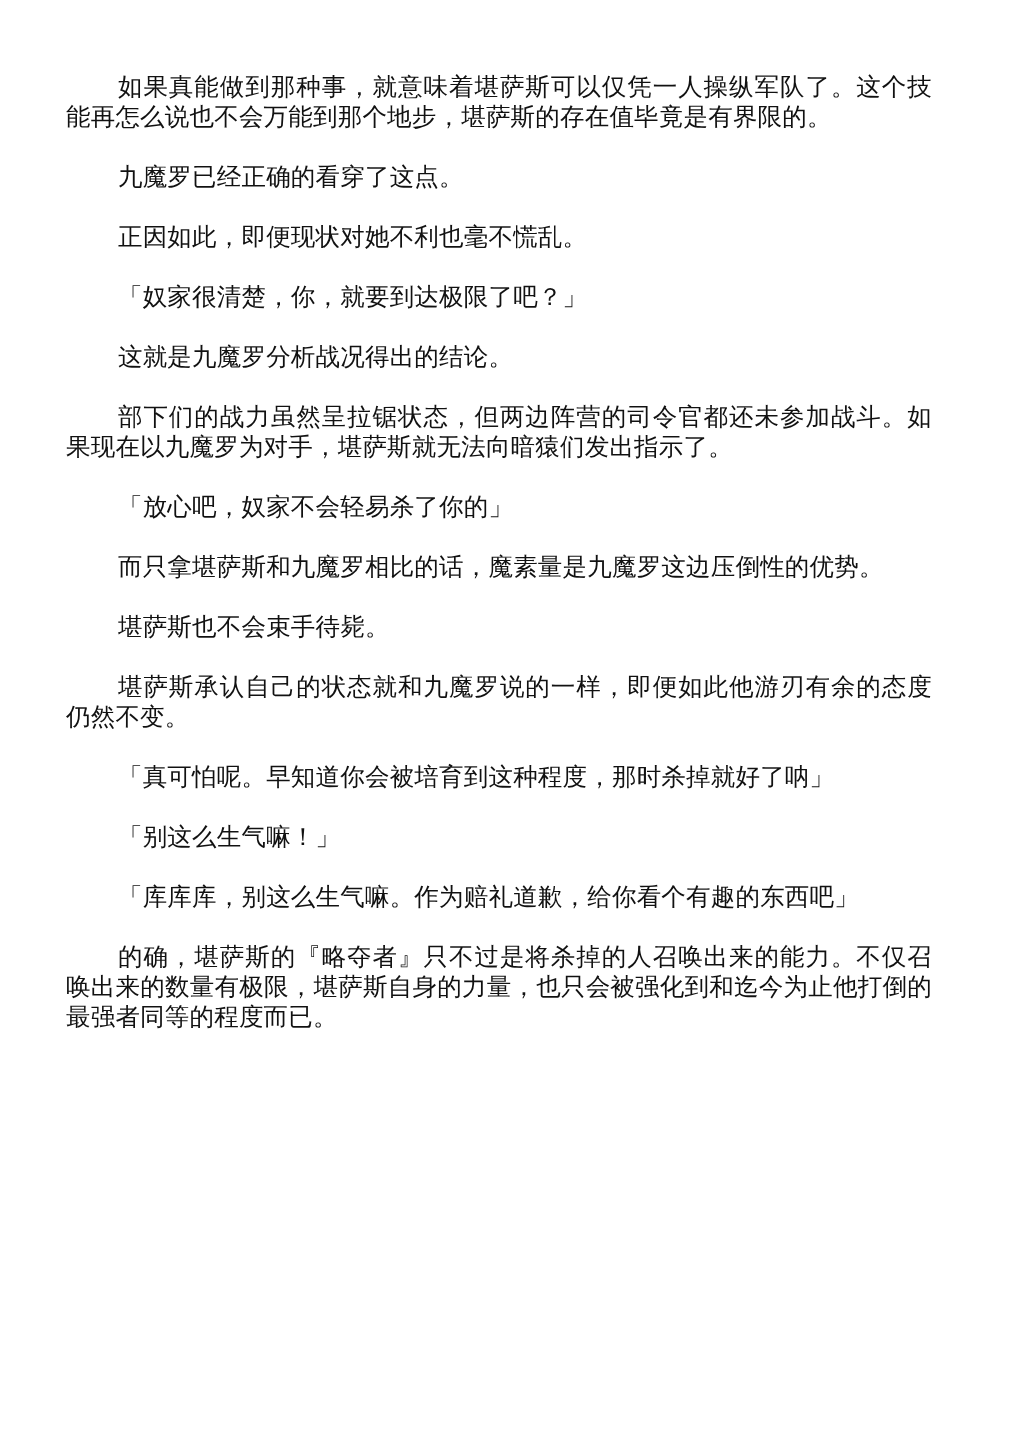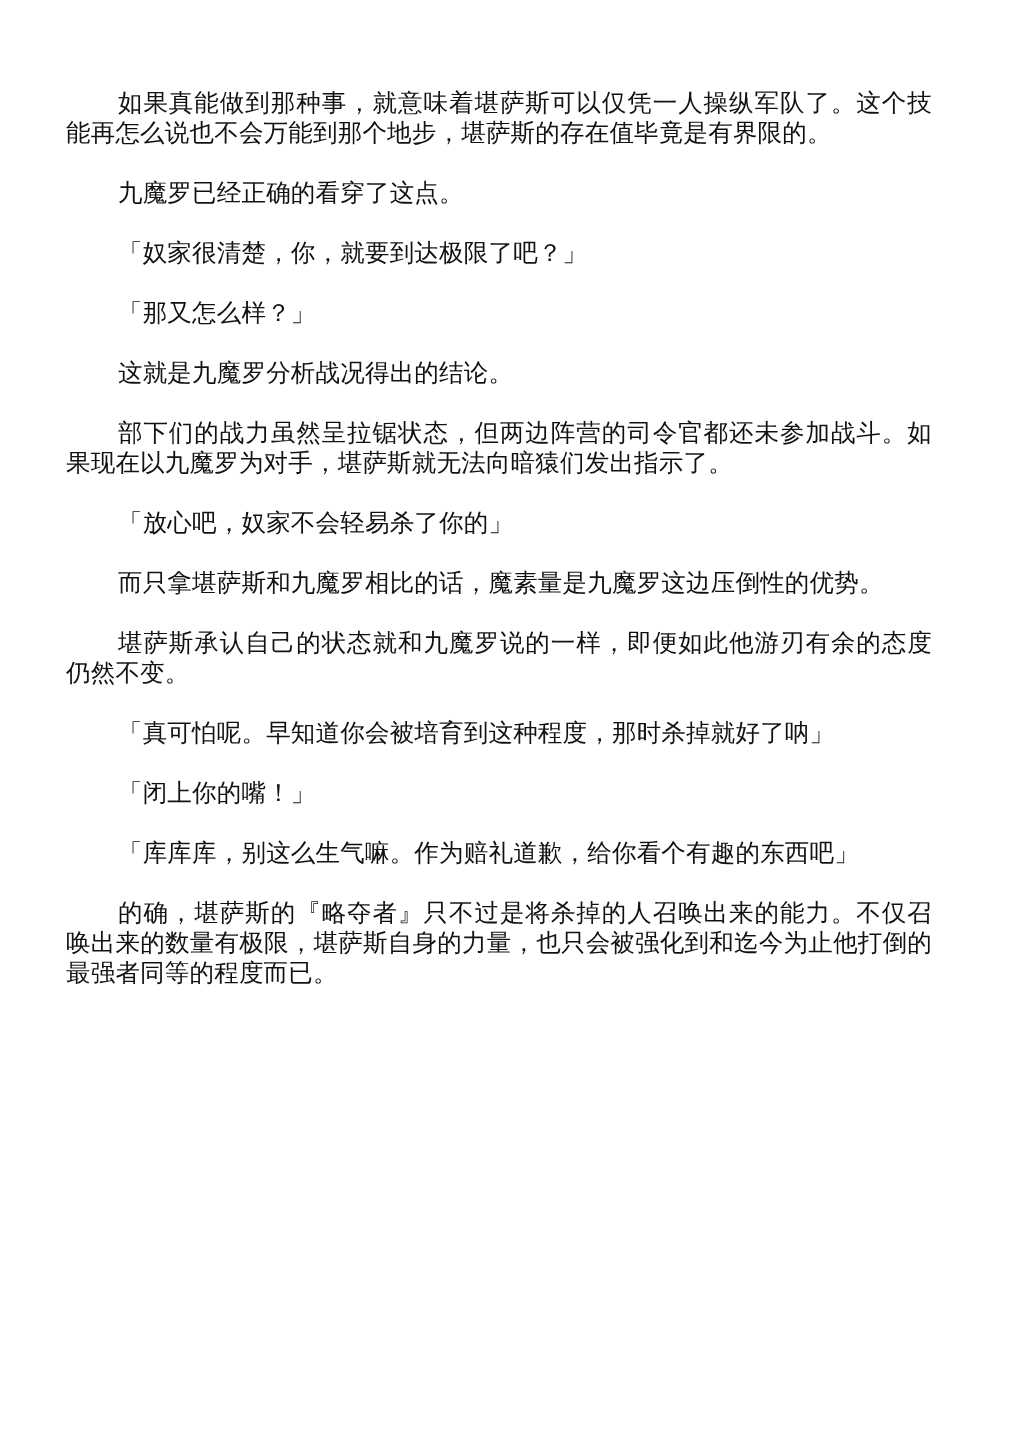--- a/index.html
+++ b/index.html
@@ -11,43 +11,44 @@
       width: 1017px;
       height: 1437px;
       overflow: hidden;
       position: relative;
       font-family: "DejaVu Serif", "Liberation Serif", serif;
       color: #111111;
     }
     .page {
       position: absolute;
       left: 66px;
-      top: 88px;
+      top: 72px;
       width: 866px;
     }
     .para {
       margin: 0 0 30px 0;
       font-size: 24.5px;
       line-height: 30px;
       text-indent: 2.12em;
       text-align: justify;
       letter-spacing: 0.2px;
       word-break: break-all;
     }
   </style>
 </head>
 <body>
 
 <div class="page">
   <p class="para">如果真能做到那种事，就意味着堪萨斯可以仅凭一人操纵军队了。这个技能再怎么说也不会万能到那个地步，堪萨斯的存在值毕竟是有界限的。</p>
   <p class="para">九魔罗已经正确的看穿了这点。</p>
+  <p class="para">正因如此，即便现状对她不利也毫不慌乱。</p>
   <p class="para">「奴家很清楚，你，就要到达极限了吧？」</p>
-  <p class="para">「那又怎么样？」</p>
   <p class="para">这就是九魔罗分析战况得出的结论。</p>
   <p class="para">部下们的战力虽然呈拉锯状态，但两边阵营的司令官都还未参加战斗。如果现在以九魔罗为对手，堪萨斯就无法向暗猿们发出指示了。</p>
   <p class="para">「放心吧，奴家不会轻易杀了你的」</p>
   <p class="para">而只拿堪萨斯和九魔罗相比的话，魔素量是九魔罗这边压倒性的优势。</p>
+  <p class="para">堪萨斯也不会束手待毙。</p>
   <p class="para">堪萨斯承认自己的状态就和九魔罗说的一样，即便如此他游刃有余的态度仍然不变。</p>
   <p class="para">「真可怕呢。早知道你会被培育到这种程度，那时杀掉就好了呐」</p>
-  <p class="para">「闭上你的嘴！」</p>
+  <p class="para">「别这么生气嘛！」</p>
   <p class="para">「库库库，别这么生气嘛。作为赔礼道歉，给你看个有趣的东西吧」</p>
   <p class="para">的确，堪萨斯的『略夺者』只不过是将杀掉的人召唤出来的能力。不仅召唤出来的数量有极限，堪萨斯自身的力量，也只会被强化到和迄今为止他打倒的最强者同等的程度而已。</p>
 </div>
 
 </body></html>

